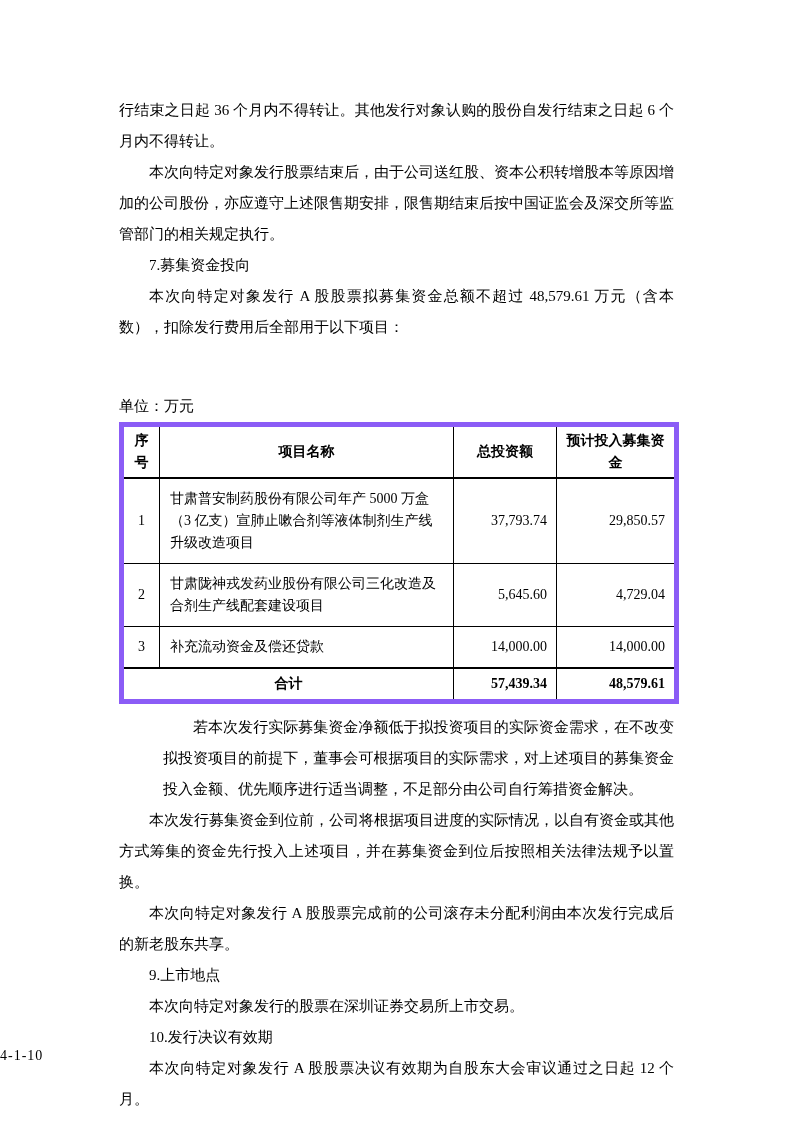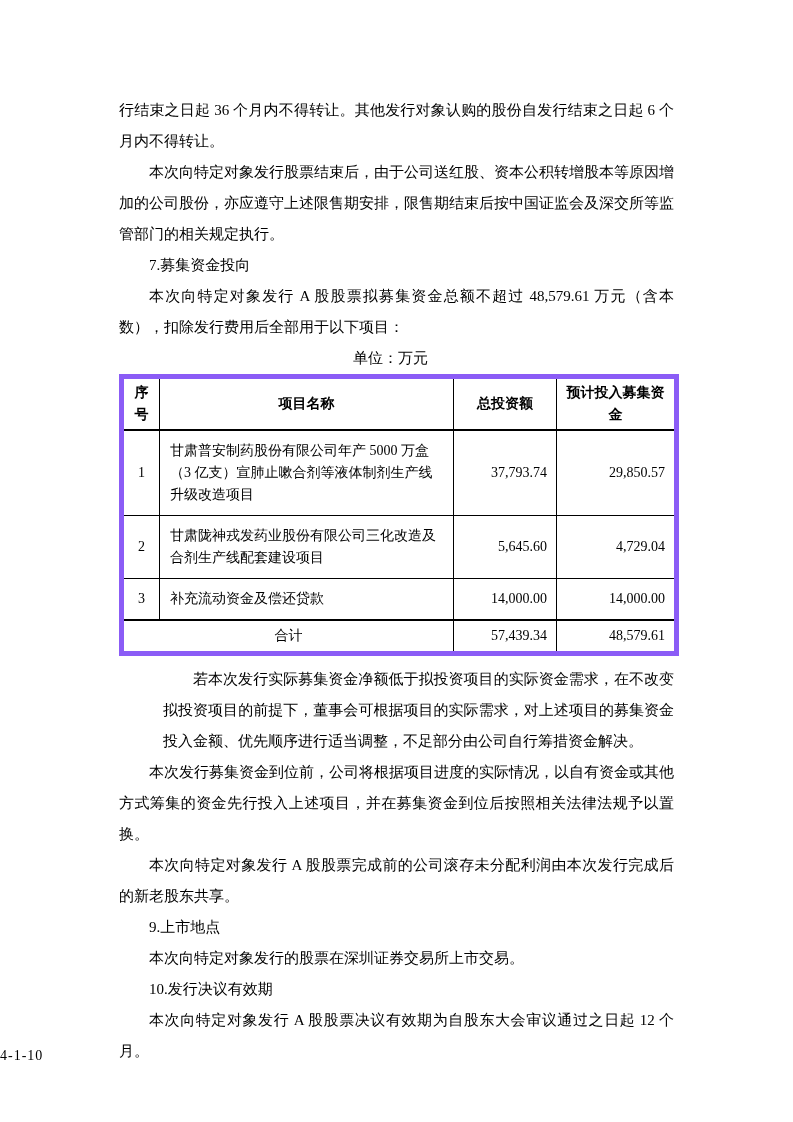--- a/index.html
+++ b/index.html
@@ -17,23 +17,24 @@
     overflow: hidden;
   }
   .para {
     margin: 0;
     font-size: 15px;
     line-height: 31px;
     text-align: justify;
   }
   .indent { text-indent: 2em; }
   .unit-label {
-    text-align: center;
+    text-align: left;
     padding-right: 12px;
     text-indent: 0;
+    margin-top: 48px;
   }
   table.fund-table {
     width: 100%;
     border-collapse: collapse;
     border: 5px solid #8b5cf6;
     table-layout: fixed;
   }
   .fund-table th, .fund-table td {
     border: 1px solid #000;
     font-size: 14px;
@@ -46,21 +47,21 @@
     font-weight: bold;
     text-align: center;
     border-bottom: 2px solid #000;
     padding: 3px 5px;
   }
   .cell-no { text-align: center; }
   .cell-name { text-align: left; padding: 9px 10px !important; line-height: 24px; }
   .cell-num { text-align: right; padding-right: 9px !important; margin-top: 12px; }
   .total-row td {
     border-top: 2px solid #000;
-    font-weight: normal;
+    font-weight: bold;
     line-height: 26px;
   }
   .total-row .cell-label { text-align: center; }
   .after-table { margin-top: 8px; margin-left: 44px; }
   .footer {
     position: absolute;
     left: 0; bottom: 58px;
     width: 100%;
     text-align: left;
     font-size: 14px;

